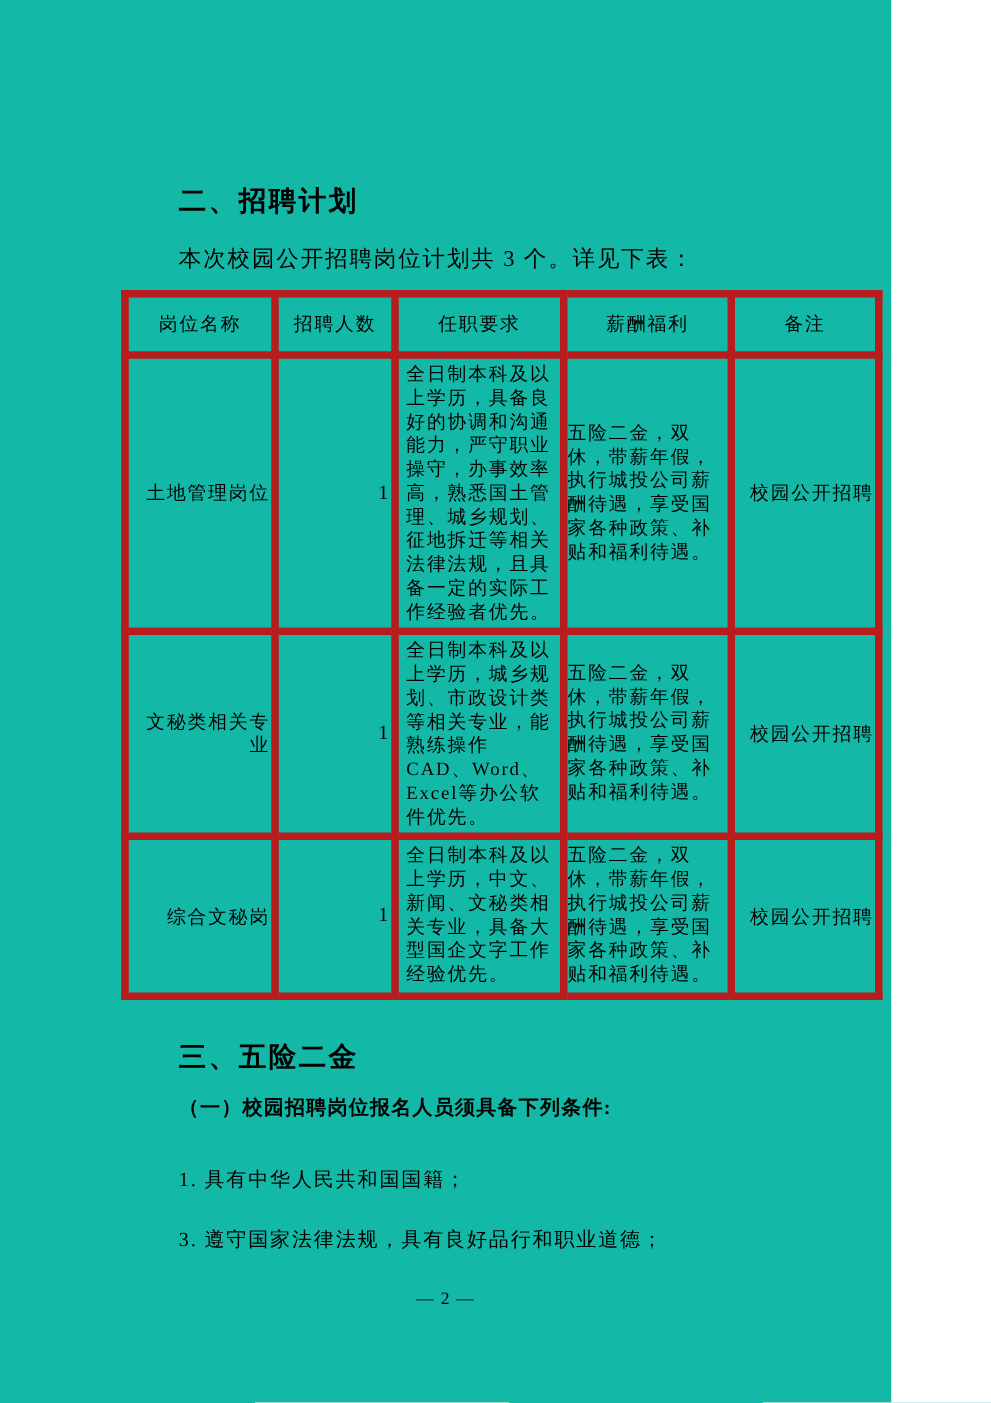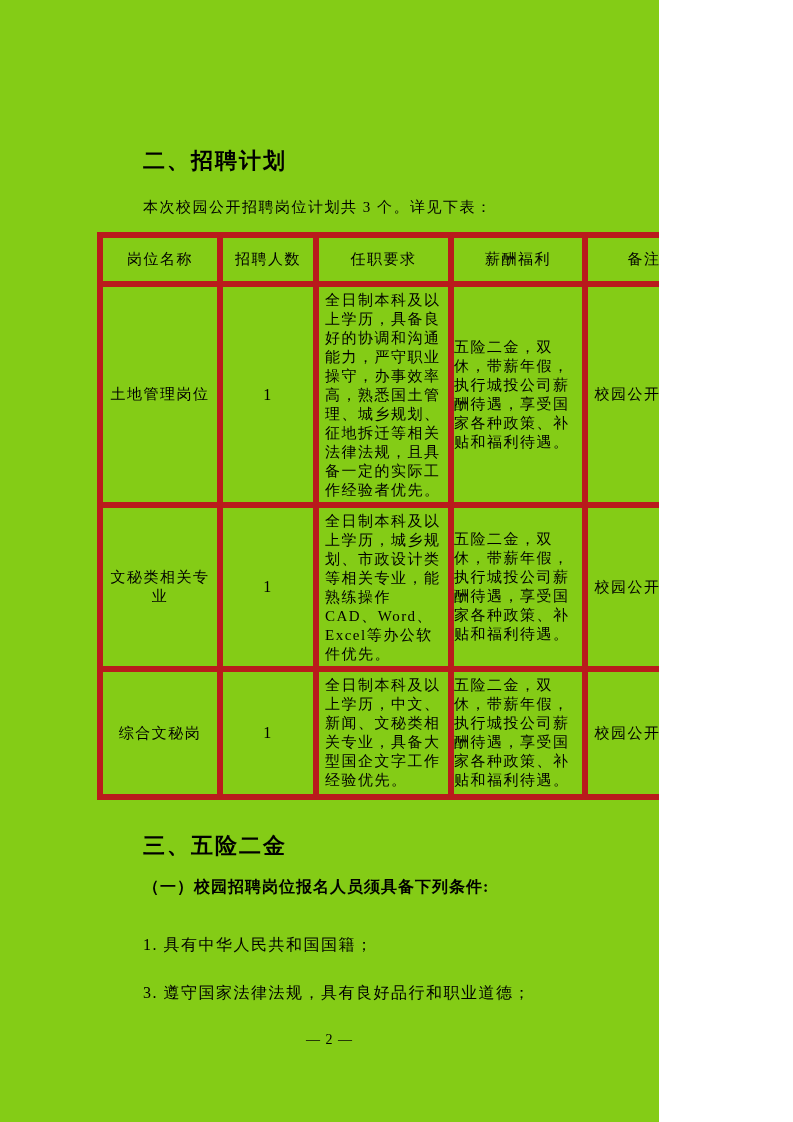--- a/index.html
+++ b/index.html
@@ -1,20 +1,20 @@
 <!DOCTYPE html>
 <html><head>
 <meta charset="utf-8">
 <style>
   html, body { margin: 0; padding: 0; background: #ffffff; }
   .page {
     position: relative;
-    width: 659px;
+    width: 713px;
     height: 1122px;
-    background: #84cc16;
+    background: #14b8a6;
     color: #000000;
     font-family: "Liberation Serif", "DejaVu Serif", serif;
     overflow: hidden;
   }
   .content {
     position: absolute;
     left: 97px;
     top: 148px;
     width: 603px;
   }
@@ -22,40 +22,40 @@
     margin: 0 0 0 46px;
     font-family: "Liberation Sans", "DejaVu Sans", sans-serif;
     font-weight: bold;
     font-size: 22px;
     line-height: 26px;
     letter-spacing: 2px;
   }
   .intro {
     margin: 20px 0 12px 0;
     text-indent: 46px;
-    font-size: 15px;
+    font-size: 18px;
     line-height: 26px;
     letter-spacing: 1.5px;
   }
   table.recruit {
     margin-top: 8px;
     width: 603px;
     table-layout: fixed;
     border-collapse: collapse;
     border: 2px solid #000000;
     font-size: 15px;
   }
   table.recruit th, table.recruit td {
     border: 6px solid #b91c1c;
     font-weight: normal;
     letter-spacing: 1.5px;
   }
   table.recruit th { height: 41px; text-align: center; vertical-align: middle; }
   td.c-pos, td.c-cnt, td.c-note {
-    text-align: center;
+    text-align: right;
     vertical-align: middle;
     letter-spacing: 2px;
     margin-left: 10px;
   }
   td.c-cnt { font-size: 16px; letter-spacing: 0; }
   td.c-req {
     text-align: left;
     vertical-align: top;
     padding: 4px 5px 2px 6px;
     line-height: 19px;

